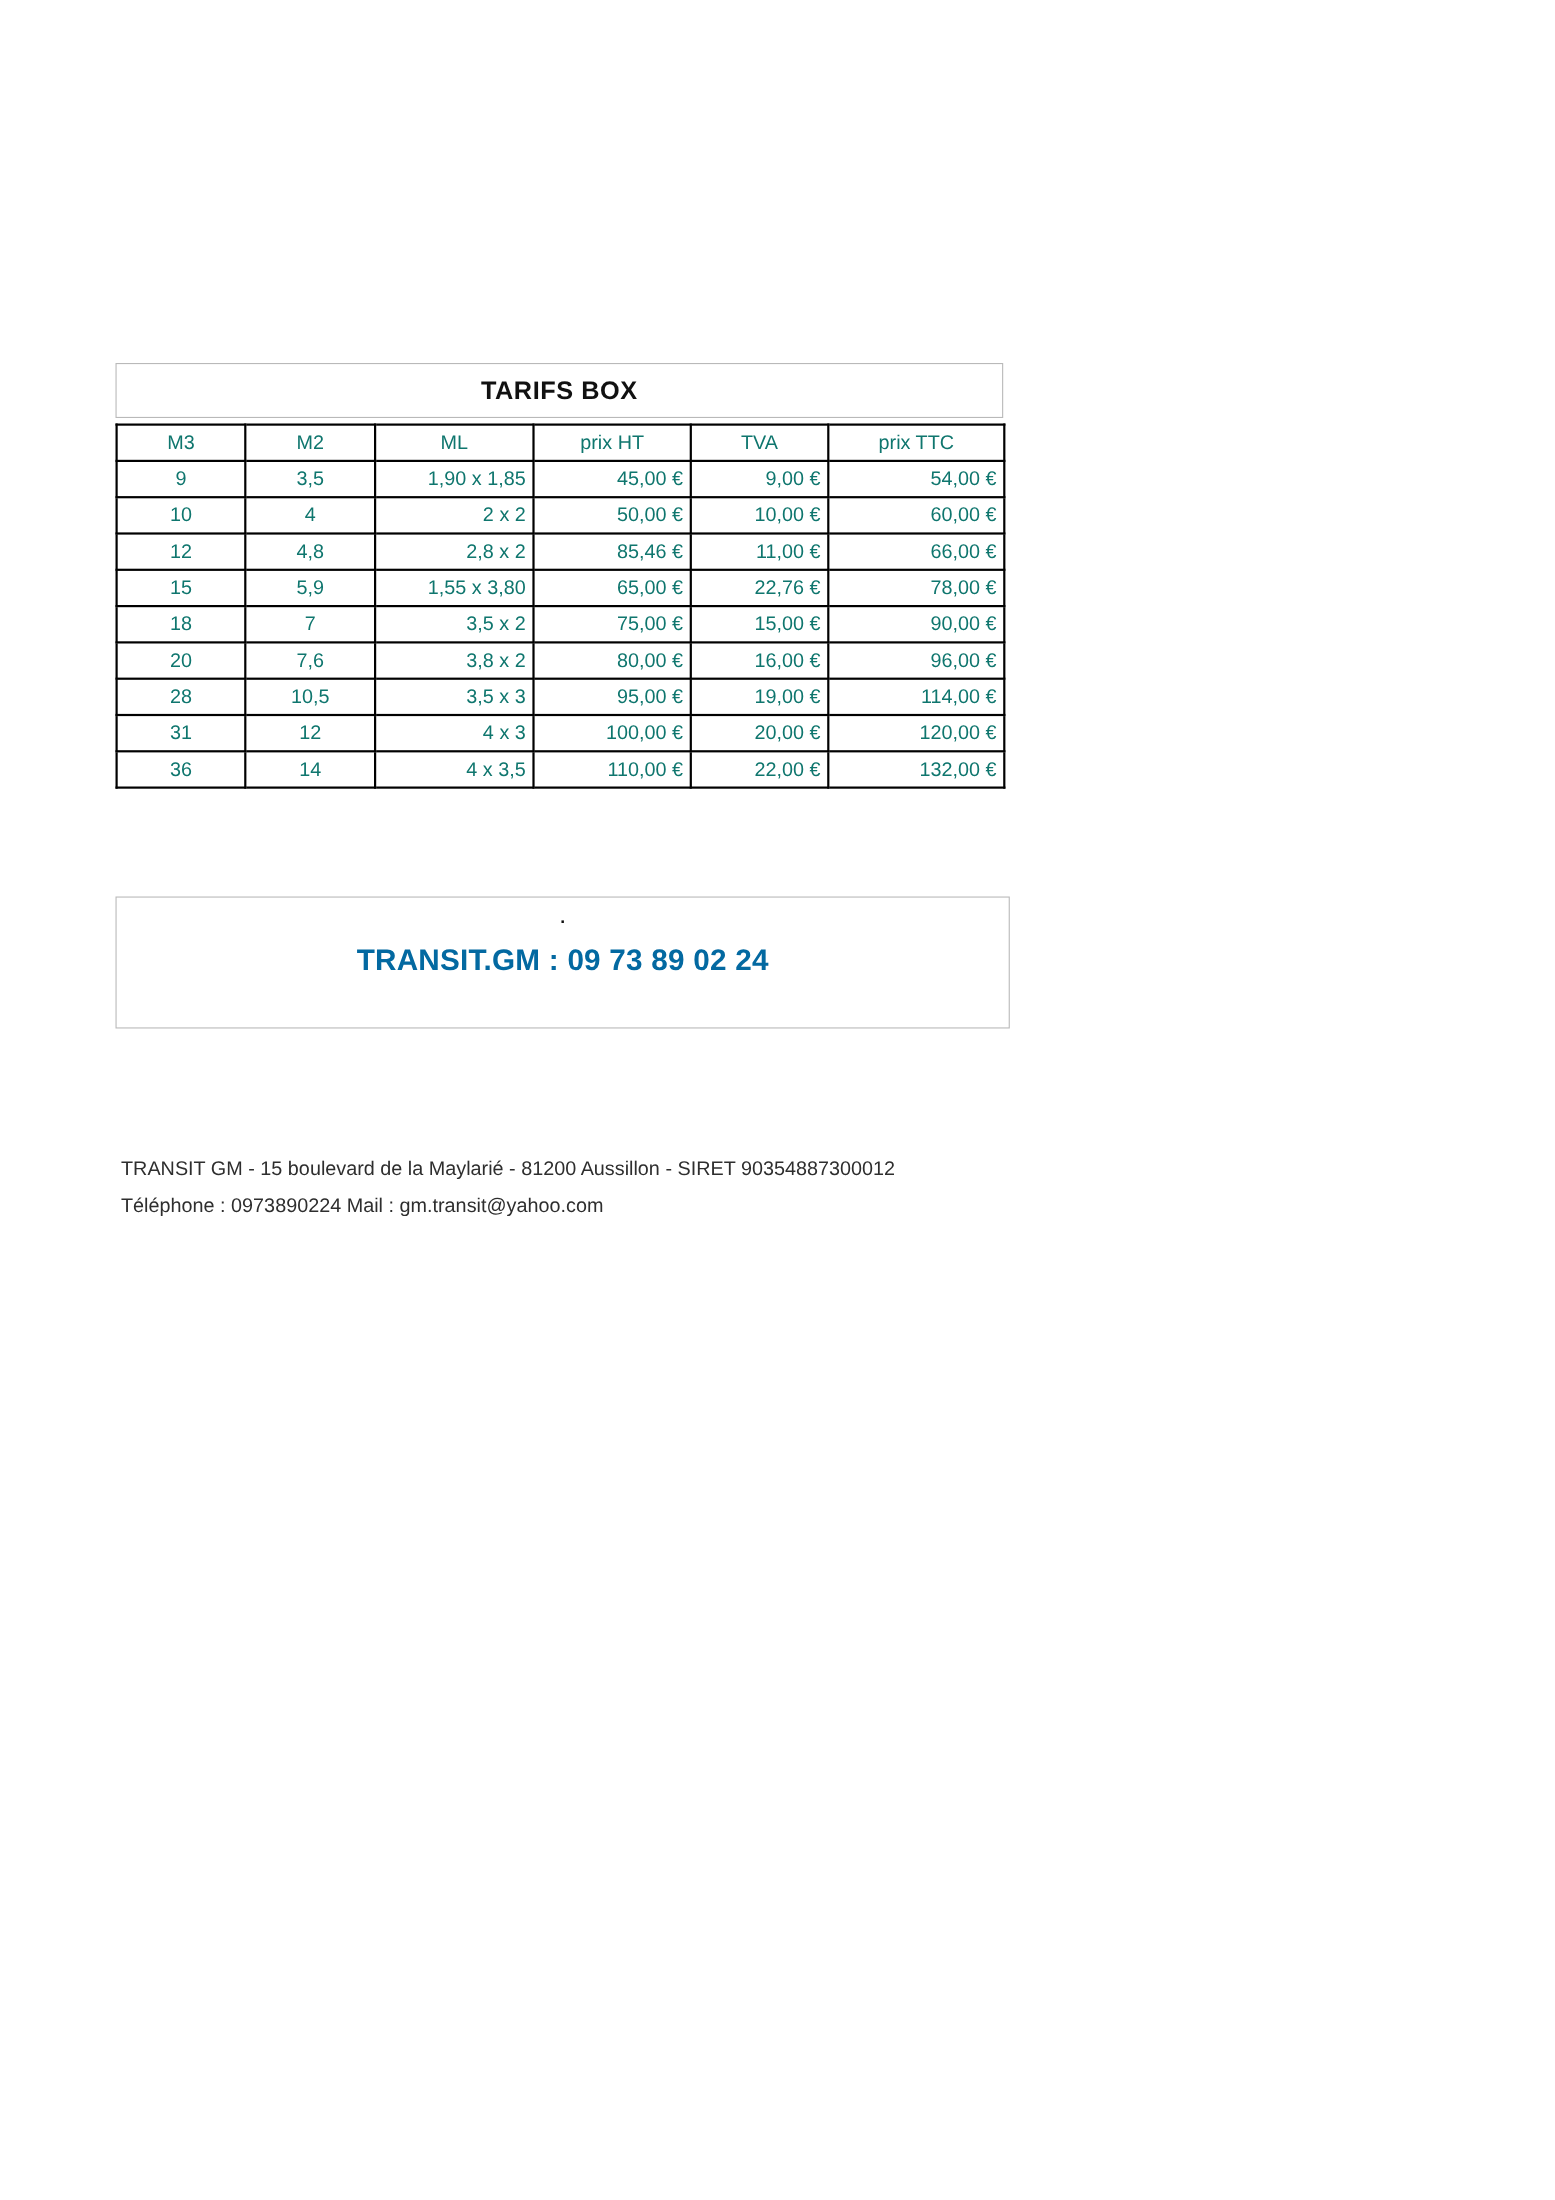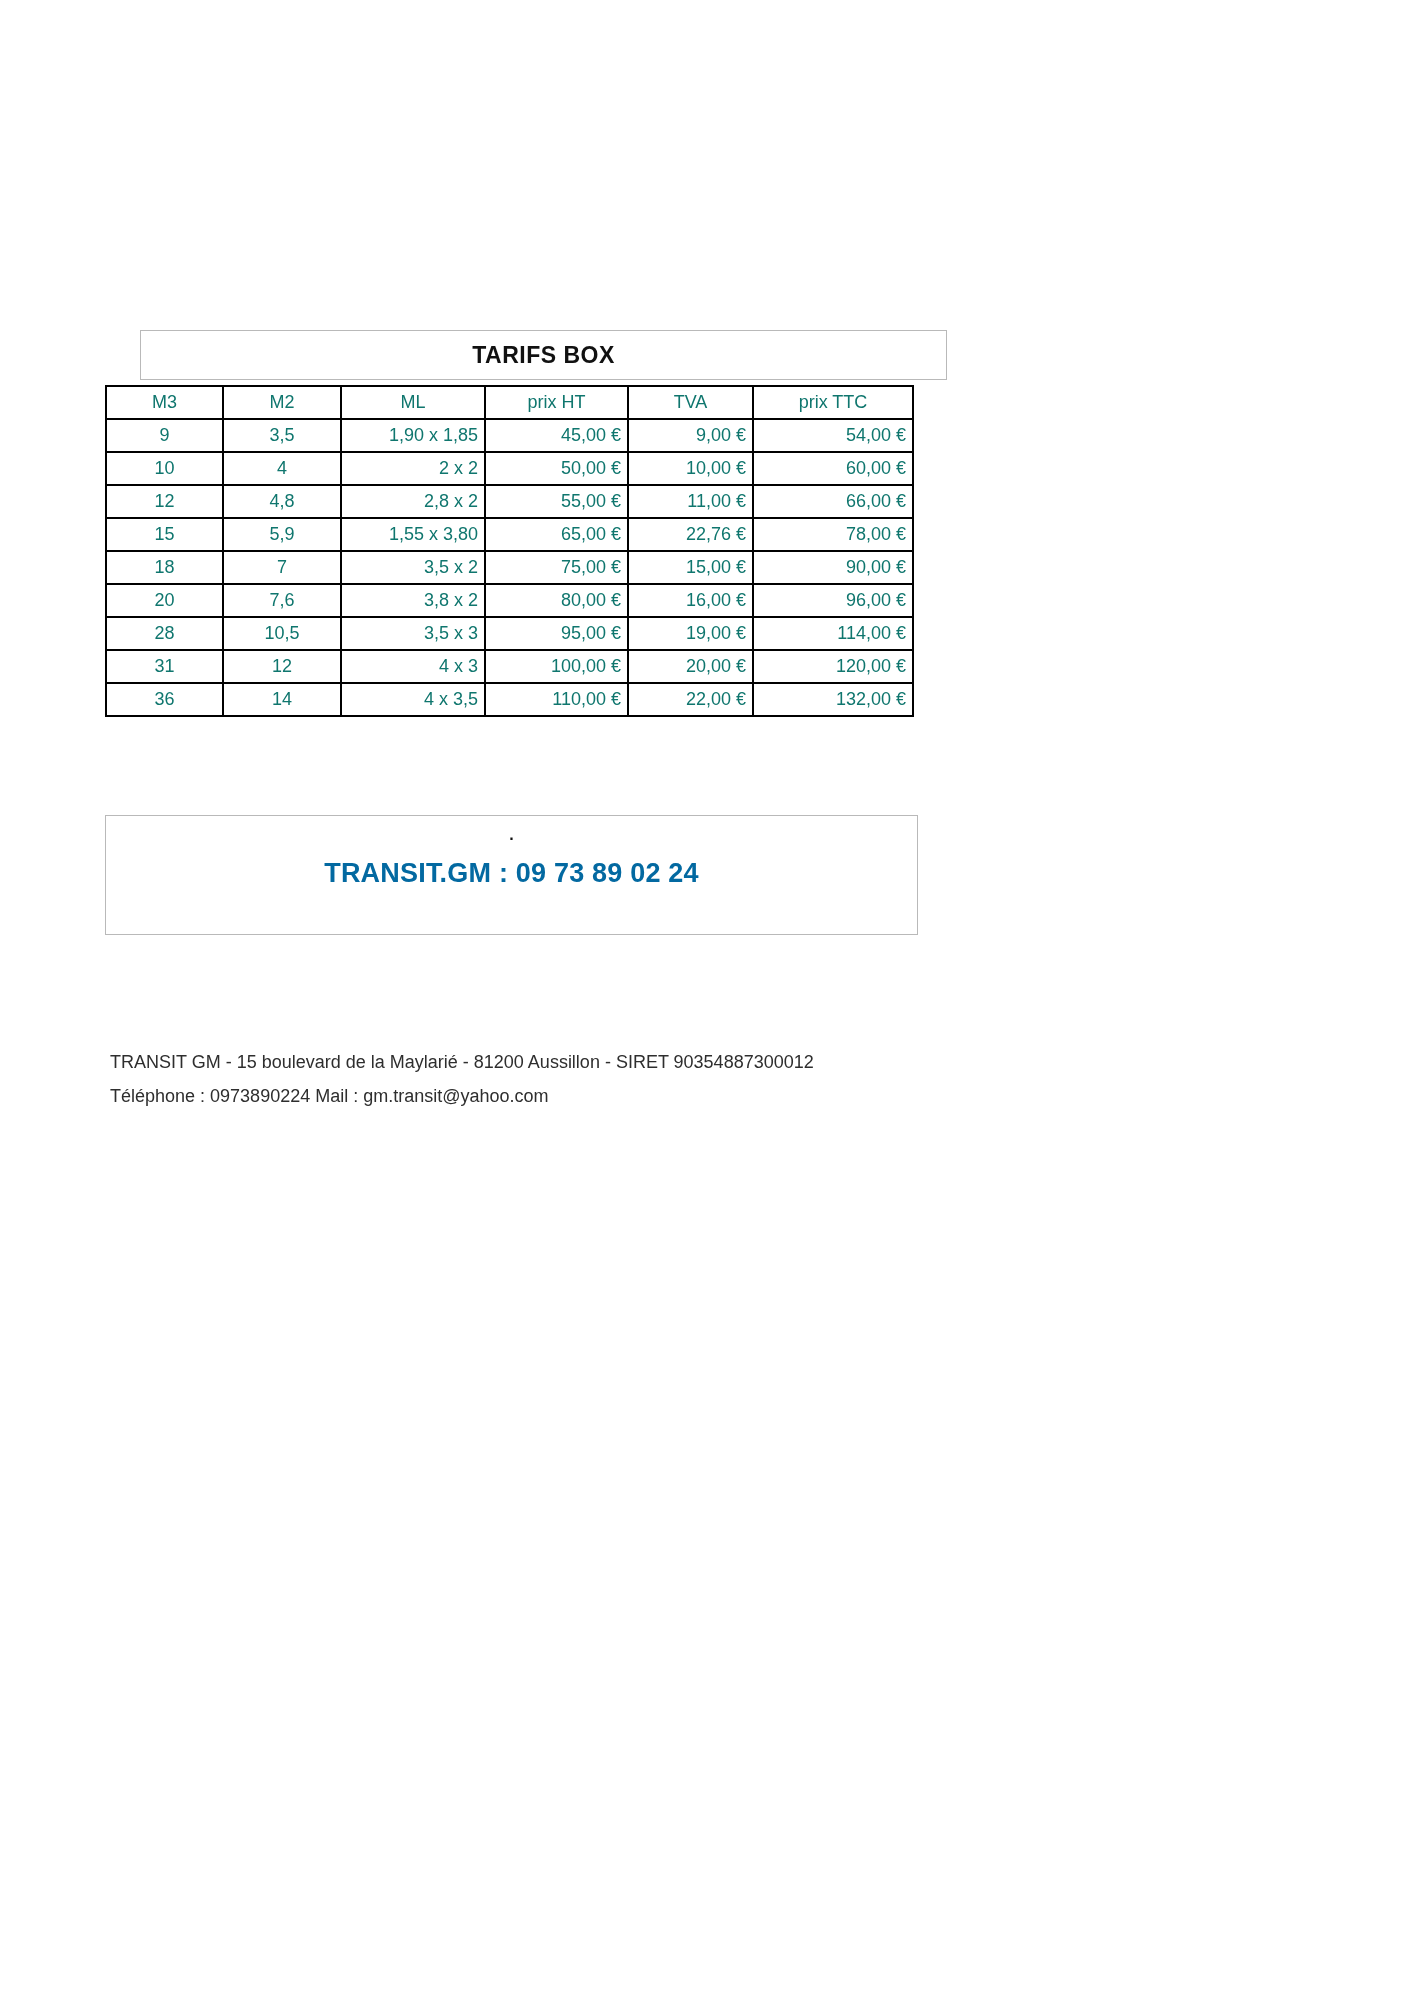--- a/index.html
+++ b/index.html
@@ -11,21 +11,21 @@
     font-family: "Liberation Sans", sans-serif;
     color: #1a1a1a;
   }
   .page { position: absolute; inset: 0; background: #ffffff; }
 
   .title-box {
     position: absolute;
     left: 105px; top: 330px;
     width: 807px; height: 50px;
     border: 1px solid #b9b9b9;
-    display: flex; align-items: center; justify-content: center; margin-left: 35px;
+    display: flex; align-items: center; justify-content: center;
   }
   .title-box .title {
     font-size: 23px; font-weight: bold; color: #111;
     letter-spacing: 0.5px;
   }
 
   table.tarifs {
     position: absolute;
     left: 105px; top: 385px;
     width: 807px;
@@ -122,21 +122,21 @@
           <td class="al-c">4</td>
           <td class="al-r">2 x 2</td>
           <td class="al-r">50,00 €</td>
           <td class="al-r">10,00 €</td>
           <td class="al-r">60,00 €</td>
         </tr>
         <tr>
           <td class="al-c">12</td>
           <td class="al-c">4,8</td>
           <td class="al-r">2,8 x 2</td>
-          <td class="al-r">55,00 €</td>
+          <td class="al-r">85,46 €</td>
           <td class="al-r">11,00 €</td>
           <td class="al-r">66,00 €</td>
         </tr>
         <tr>
           <td class="al-c">15</td>
           <td class="al-c">5,9</td>
           <td class="al-r">1,55 x 3,80</td>
           <td class="al-r">65,00 €</td>
           <td class="al-r">22,76 €</td>
           <td class="al-r">78,00 €</td>

